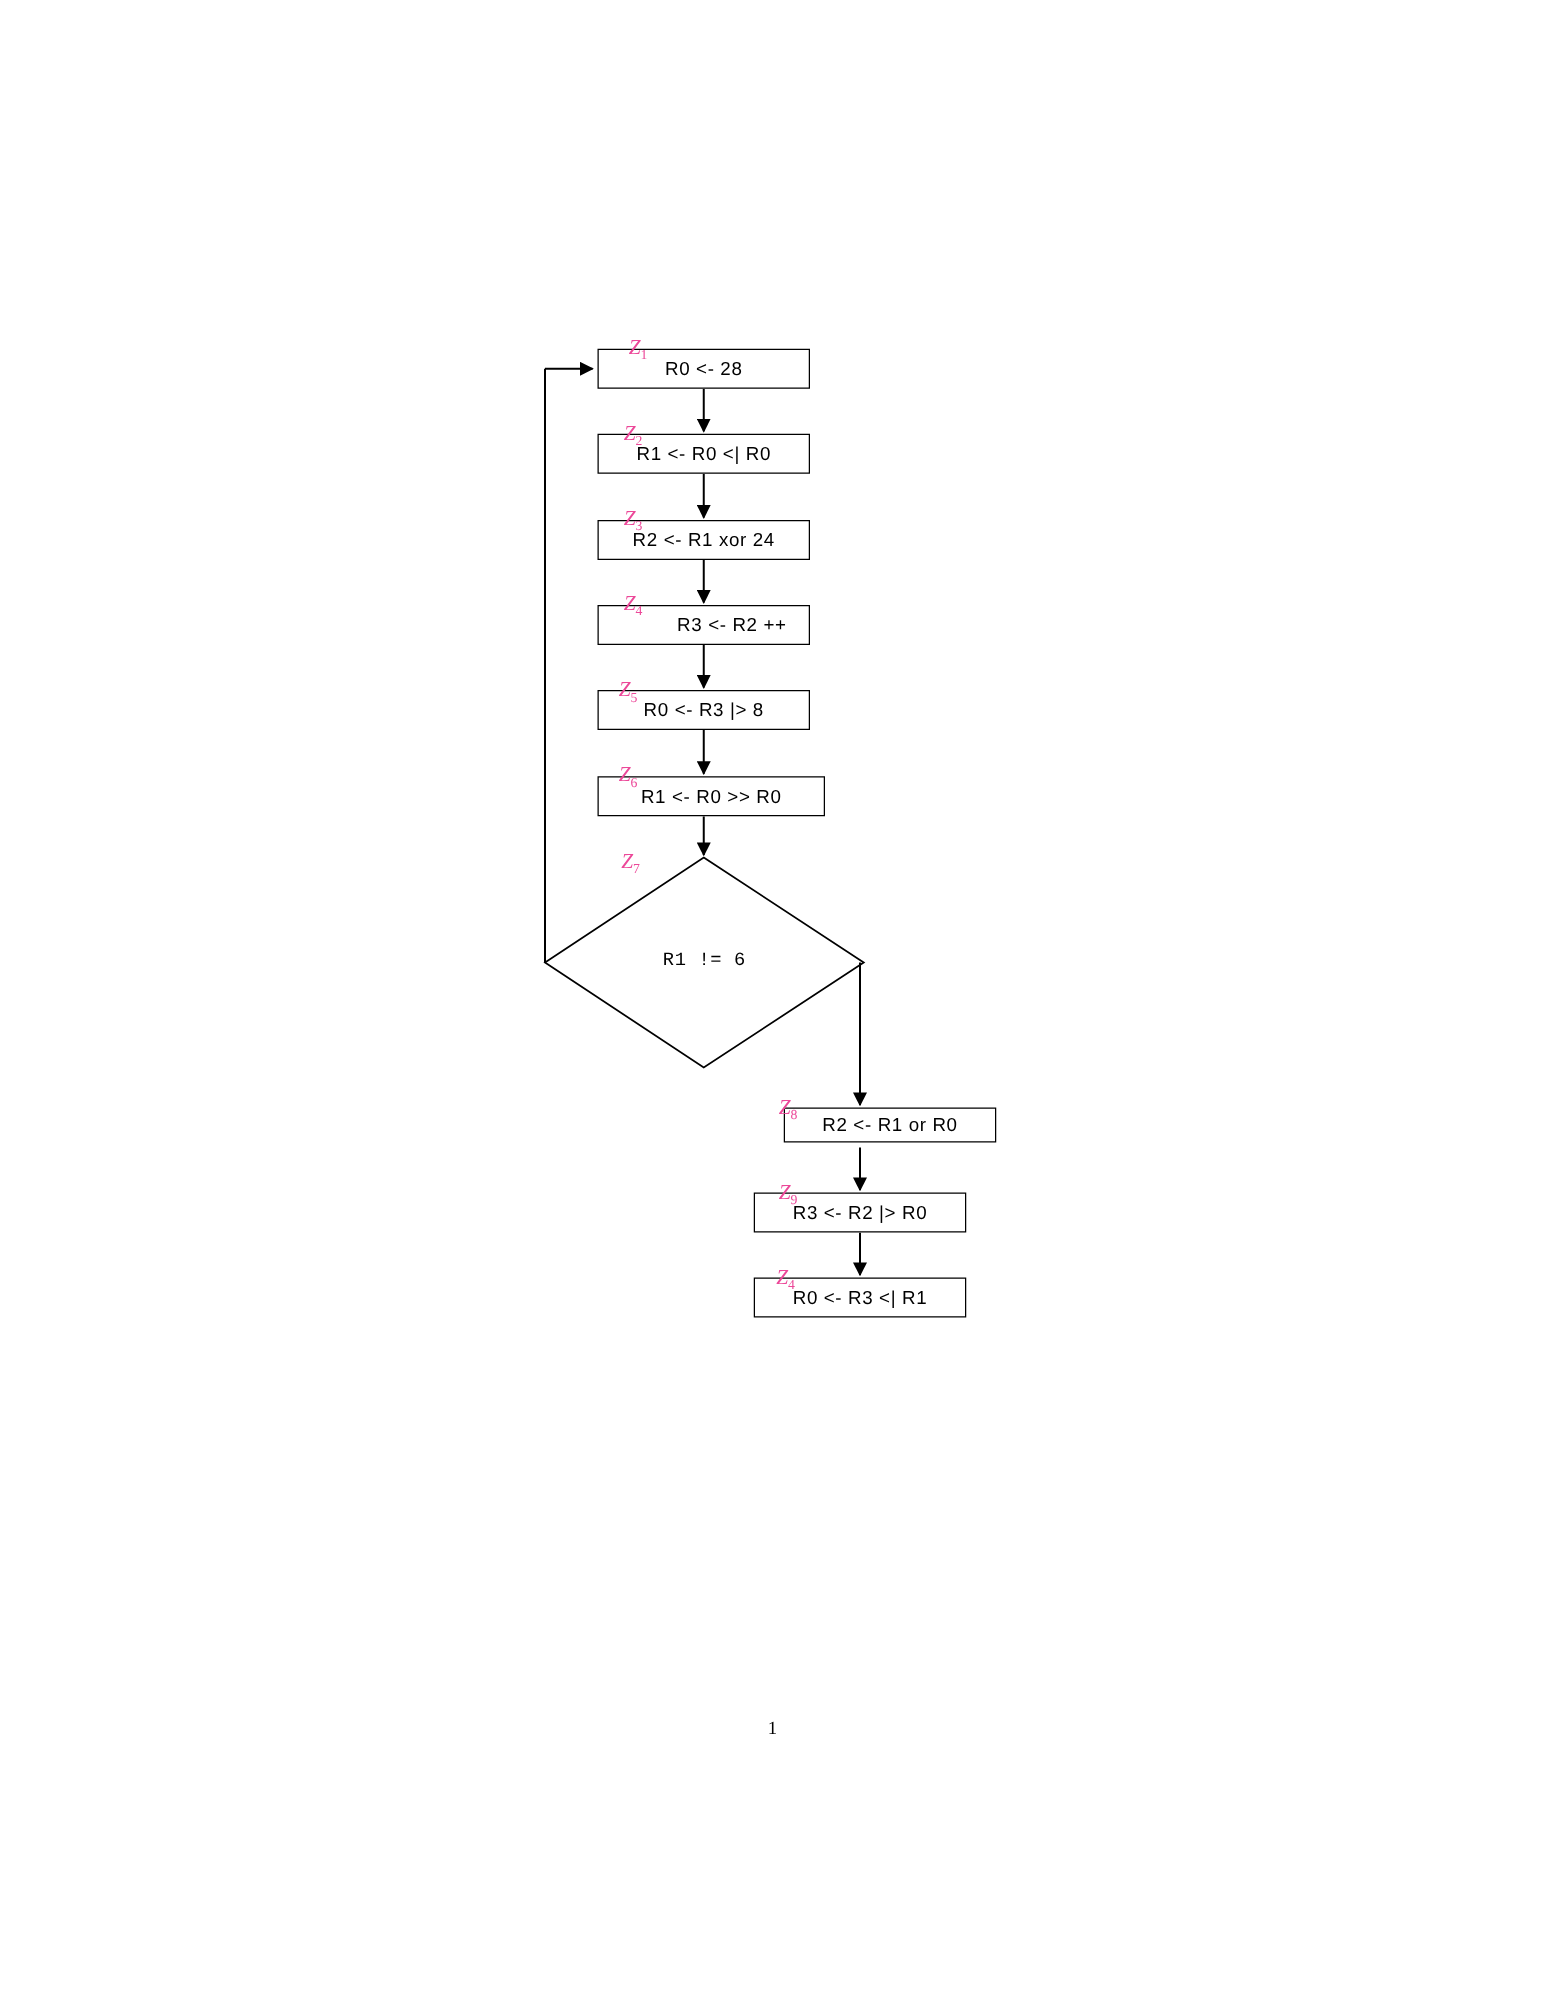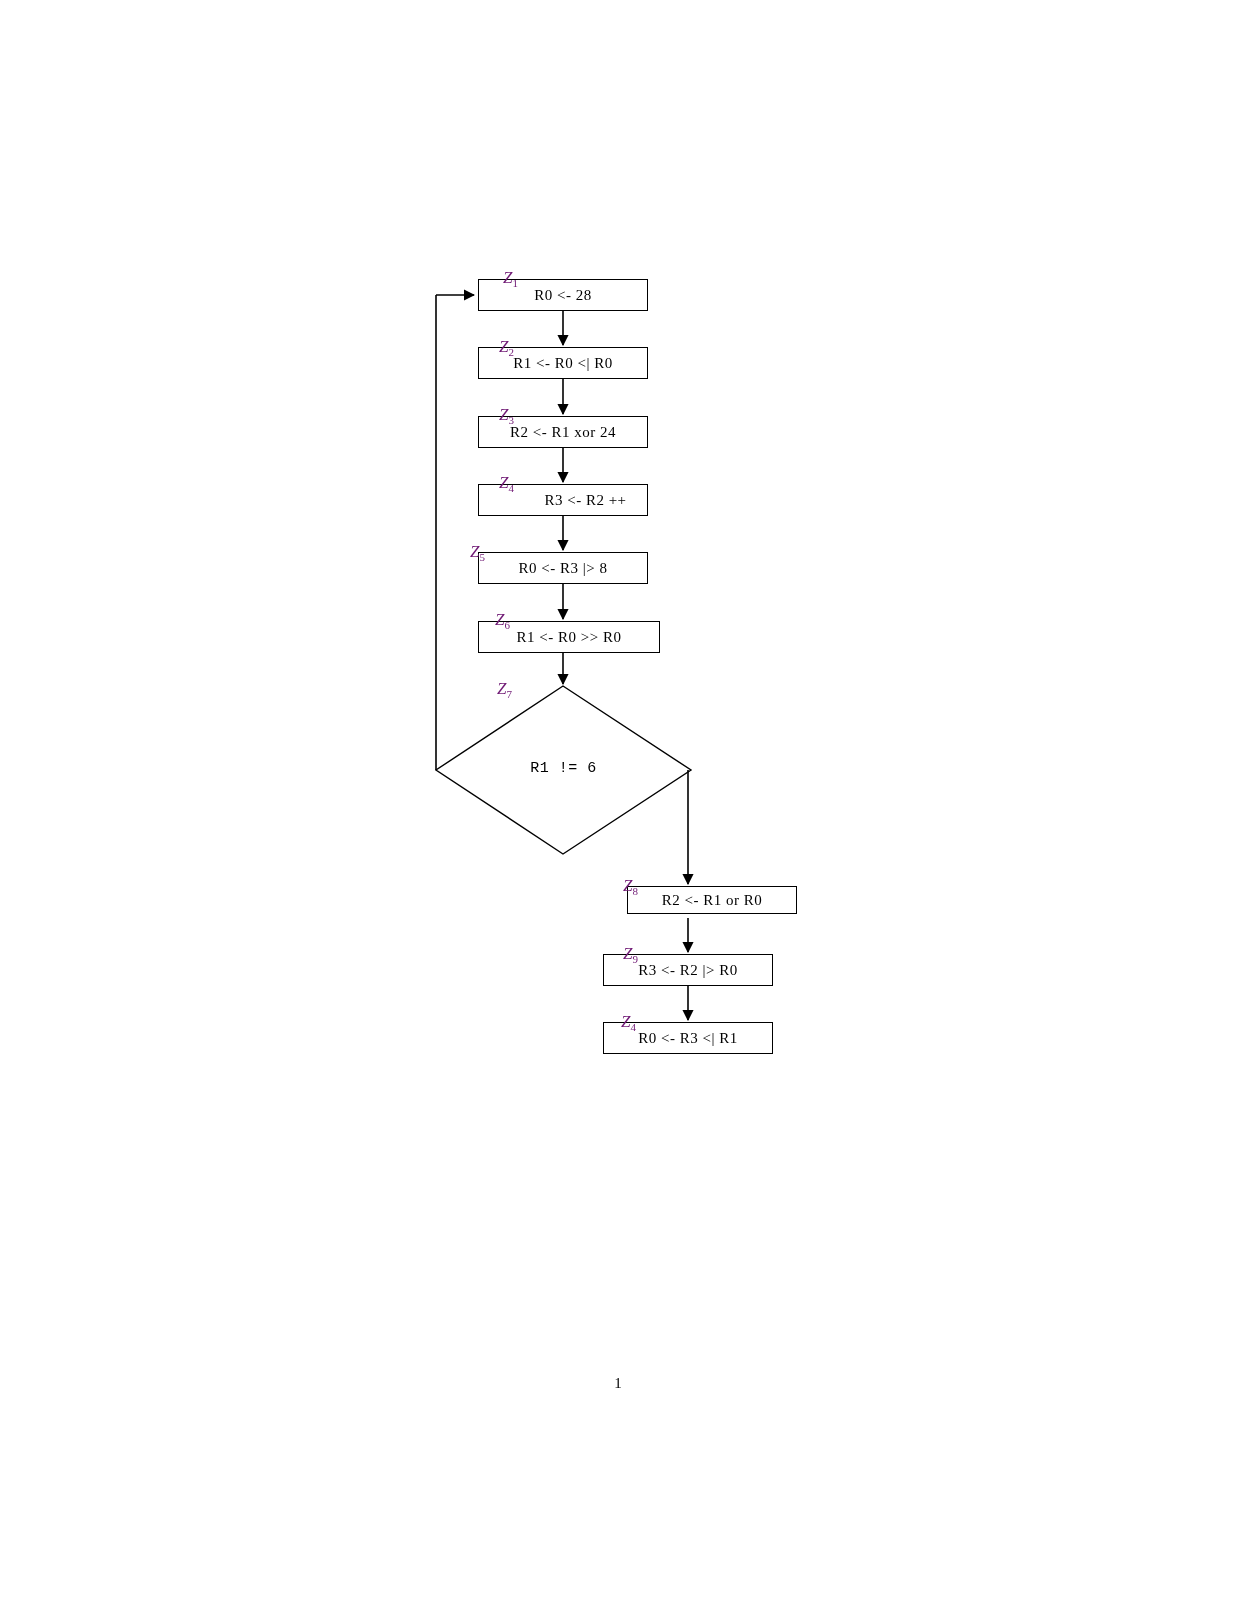--- a/index.html
+++ b/index.html
@@ -29,32 +29,32 @@
     height: 1600px;
   }
   .node-box {
     position: absolute;
     border: 1px solid #000000;
     background: #ffffff;
     box-sizing: border-box;
     display: flex;
     align-items: center;
     justify-content: center;
-    font-family: Liberation Serif, serif;
+    font-family: Liberation Sans, sans-serif;
     font-size: 15px;
     letter-spacing: 0.5px;
     white-space: pre;
     color: #000000;
   }
   .node-label {
     position: absolute;
     font-family: "Liberation Serif", serif;
     font-style: italic;
     font-size: 17px;
-    color: #701a75;
+    color: #ec4899;
     white-space: pre;
   }
   .node-label sub {
     font-size: 11px;
     font-style: normal;
   }
   .cond-text {
     position: absolute;
     font-family: "Liberation Mono", monospace;
     font-size: 15px;
@@ -143,21 +143,21 @@
   </div>
   <div class="node-label" style="left:482px; top:317px;">
     <span>Z</span><sub>2</sub>
   </div>
   <div class="node-label" style="left:482px; top:385px;">
     <span>Z</span><sub>3</sub>
   </div>
   <div class="node-label" style="left:482px; top:453px;">
     <span>Z</span><sub>4</sub>
   </div>
-  <div class="node-label" style="left:453px; top:522px;">
+  <div class="node-label" style="left:478px; top:522px;">
     <span>Z</span><sub>5</sub>
   </div>
   <div class="node-label" style="left:478px; top:590px;">
     <span>Z</span><sub>6</sub>
   </div>
   <div class="node-label" style="left:480px; top:659px;">
     <span>Z</span><sub>7</sub>
   </div>
   <div class="node-label" style="left:606px; top:856px;">
     <span>Z</span><sub>8</sub>

